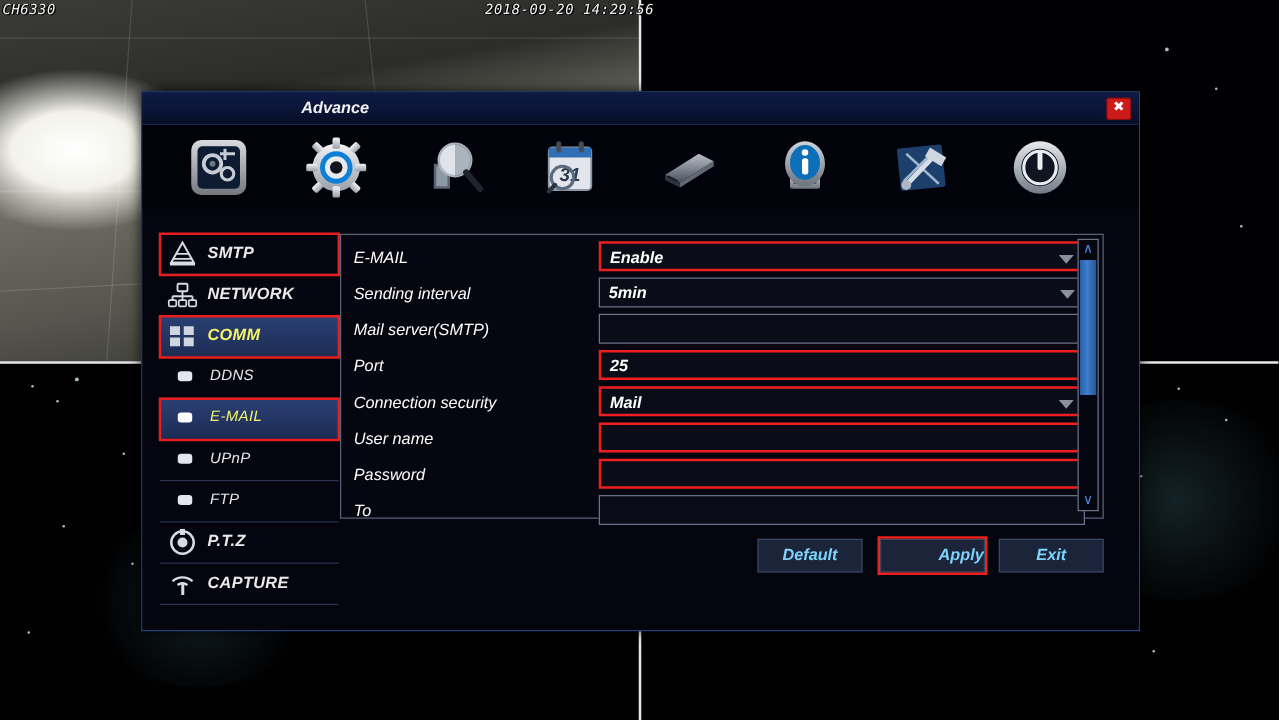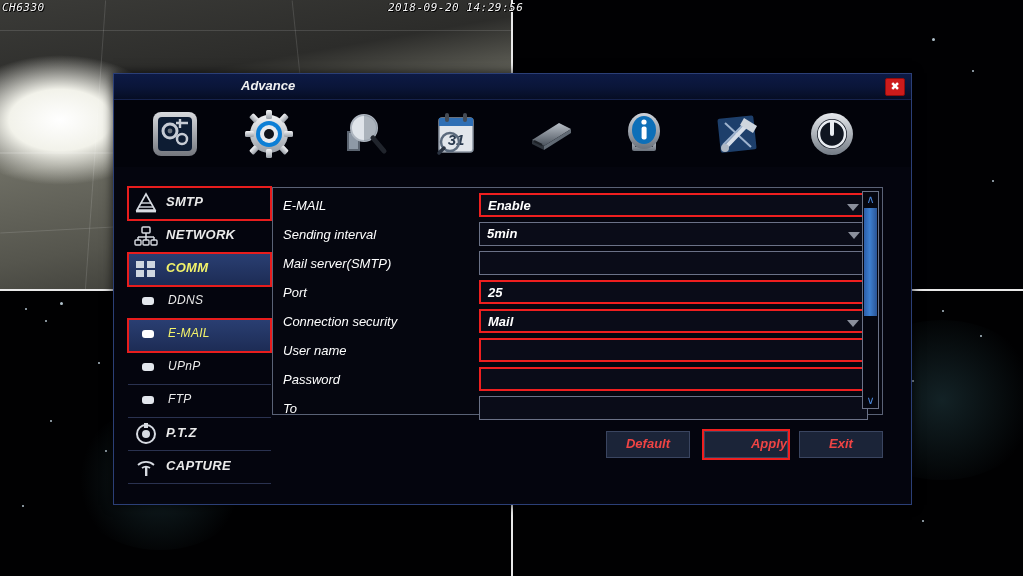--- a/index.html
+++ b/index.html
@@ -80,21 +80,21 @@
   .vscroll{position:absolute;right:3px;top:3px;width:17px;height:218px;
            background:#05060f;border:1px solid #6b7287;box-sizing:border-box;cursor:pointer;}
   .vs-arrow{position:absolute;left:0;width:15px;height:15px;color:#4a86d8;font-size:11px;
             text-align:center;line-height:15px;}
   .vs-up{top:0;} .vs-down{bottom:0;}
   .vs-thumb{position:absolute;left:1px;top:16px;width:13px;height:108px;
             background:linear-gradient(90deg,#2c5ea8 0%,#3d7fd0 45%,#2a5496 100%);}
 
   
   .btn{position:absolute;top:264px;height:25px;background:#1b2438;border:1px solid #3a4560;
-       color:#ef4444;font-size:13px;font-weight:bold;text-align:center;line-height:24px;cursor:pointer;}
+       color:#7dd3fc;font-size:13px;font-weight:bold;text-align:center;line-height:24px;cursor:pointer;}
   .btn.boxed{outline:2px solid #ef1f1f;outline-offset:0px;text-align:right;}
 </style>
 </head>
 <body>
 
 <div id="root">
 
   <div class="video-grid">
     <div class="pane pane-tl">
       <div class="ceil-line" style="left:0;top:30px;width:511px;height:1px;"></div>

